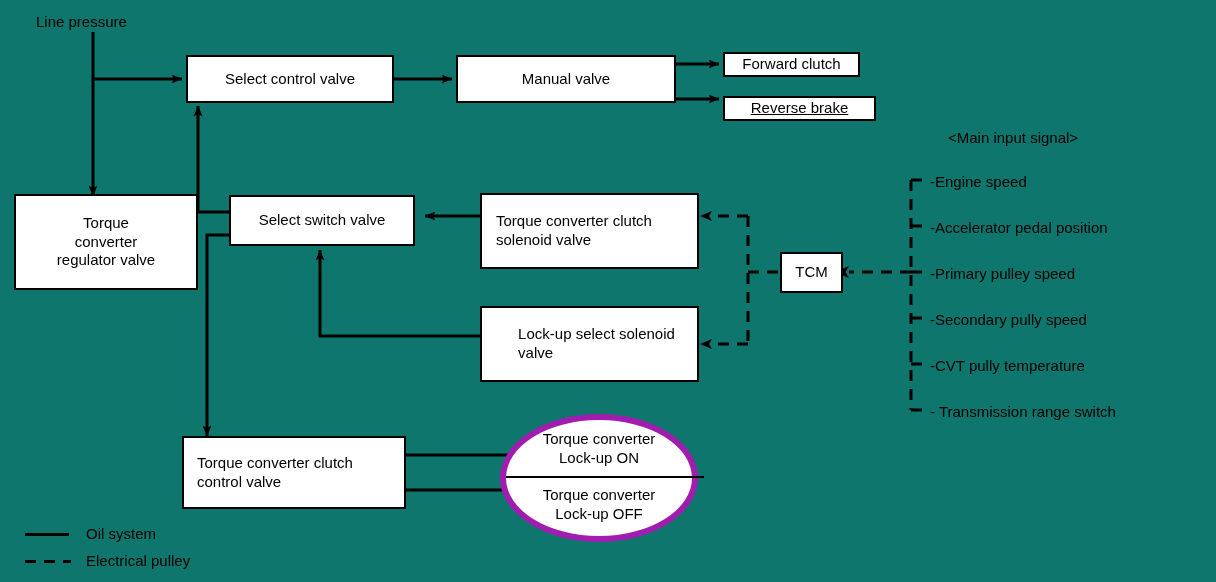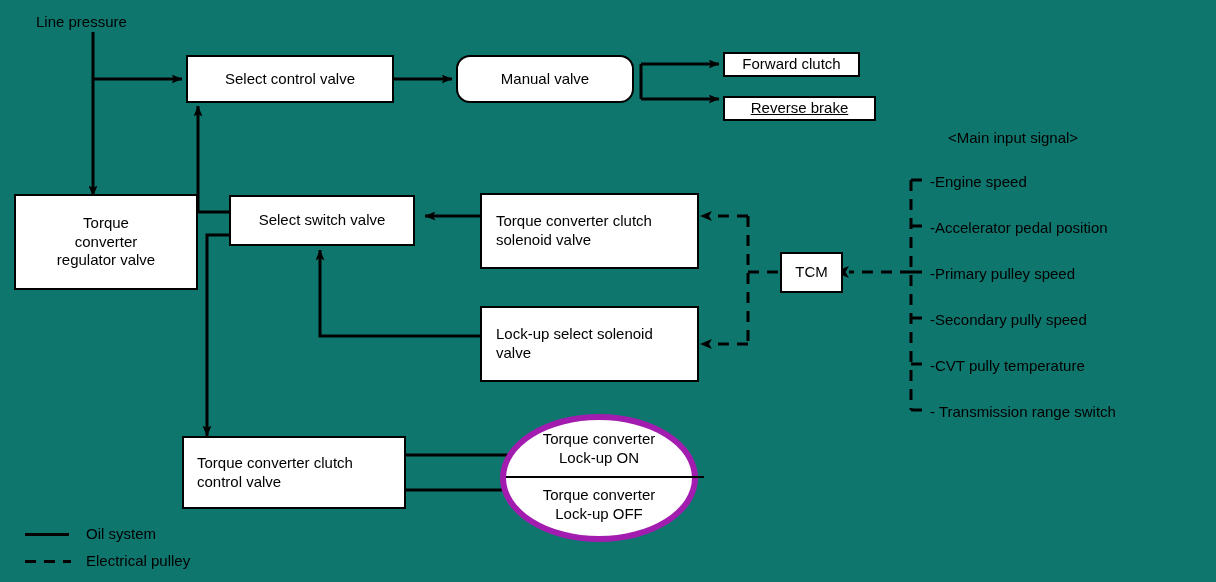--- a/index.html
+++ b/index.html
@@ -80,21 +80,21 @@
   </svg>
 
   <div class="lbl" style="left:36px;top:12px;">Line pressure</div>
 
   <div class="lbl" style="left:948px;top:128px;">&lt;Main input signal&gt;</div>
 
   <div class="box" style="left:186px;top:55px;width:208px;height:48px;">
     <span>Select control valve</span>
   </div>
 
-  <div class="box" style="left:456px;top:55px;width:178px;height:48px;border-radius:14px;">
+  <div class="box" style="left:456px;top:55px;width:220px;height:48px;">
     <span>Manual valve</span>
   </div>
 
   <div class="box" style="left:723px;top:52px;width:137px;height:25px;">
     <span>Forward clutch</span>
   </div>
 
   <div class="box" style="left:723px;top:96px;width:153px;height:25px;text-decoration:underline;">
     <span>Reverse brake</span>
   </div>
@@ -107,21 +107,21 @@
 
   <div class="box" style="left:229px;top:195px;width:186px;height:51px;">
     <span>Select switch valve</span>
   </div>
 
   <div class="box" style="left:480px;top:193px;width:219px;height:76px;white-space:pre-line;justify-content:flex-start;padding-left:14px;text-align:left;">
     <span>Torque converter clutch
 solenoid valve</span>
   </div>
 
-  <div class="box" style="left:480px;top:306px;width:219px;height:76px;white-space:pre-line;justify-content:flex-start;padding-left:14px;text-align:left;">
+  <div class="box" style="left:480px;top:306px;width:219px;height:76px;white-space:pre-line;justify-content:center;padding-left:14px;text-align:left;">
     <span>Lock-up select solenoid
 valve</span>
   </div>
 
   <div class="box" style="left:780px;top:252px;width:63px;height:41px;">
     <span>TCM</span>
   </div>
 
   <div class="box" style="left:182px;top:436px;width:224px;height:73px;white-space:pre-line;justify-content:flex-start;padding-left:13px;text-align:left;">
     <span>Torque converter clutch

